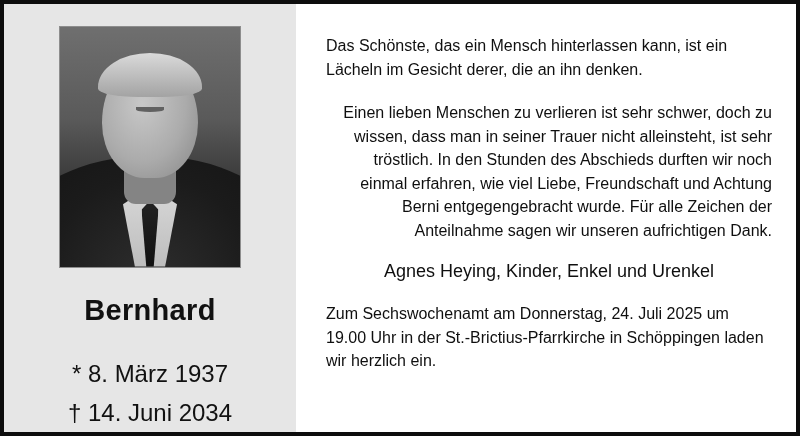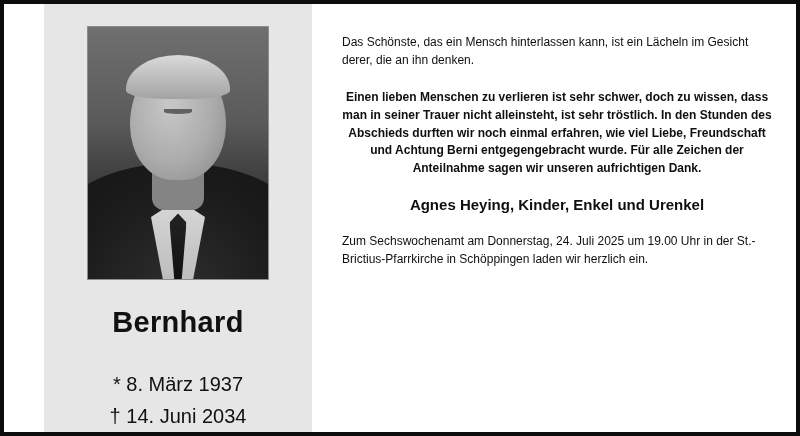--- a/index.html
+++ b/index.html
@@ -20,27 +20,26 @@
     height: 436px;
     border: 4px solid #0d0d0d;
     background: #ffffff;
     display: flex;
     flex-direction: row;
     align-items: stretch;
   }
   
   .left-panel {
     box-sizing: border-box;
-    width: 268px;
+    width: 292px;
     background: #e6e6e6;
     display: flex;
     flex-direction: column;
     align-items: center;
     padding-top: 22px;
-    margin-left: 40px;
   }
   .portrait-frame {
     box-sizing: border-box;
     width: 182px;
     height: 258px;
     border: 1px solid #8d8d8d;
     background: #5c5c5c;
     position: relative;
     overflow: hidden;
     filter: grayscale(100%);
@@ -141,42 +140,42 @@
     font-weight: bold;
     line-height: 1.16;
     letter-spacing: 0.3px;
   }
   .dates-block {
     margin-top: 28px;
     text-align: center;
     color: #111111;
   }
   .date-line {
-    font-size: 20px;
+    font-size: 24px;
     line-height: 1.6;
     text-align: center;
   }
   
   .right-panel {
     box-sizing: border-box;
     flex: 1;
     background: #ffffff;
     padding: 30px 24px 10px 30px;
     color: #0f0f0f;
   }
   .para {
-    font-size: 12px;
+    font-size: 16px;
     line-height: 1.47;
     margin: 0 0 17px 0;
   }
   .para.intro { margin-bottom: 20px; }
-  .para.body-text { text-align: center; font-weight: bold; }
+  .para.body-text { text-align: right; }
   .signature {
-    font-size: 15px;
-    font-weight: bold;
+    font-size: 18px;
+    font-weight: normal;
     text-align: center;
     margin: 0 0 18px 0;
     line-height: 1.4;
   }
   .para.closing { margin-bottom: 0; }
 </style>
 </head>
 <body>
 
 <div class="notice">

